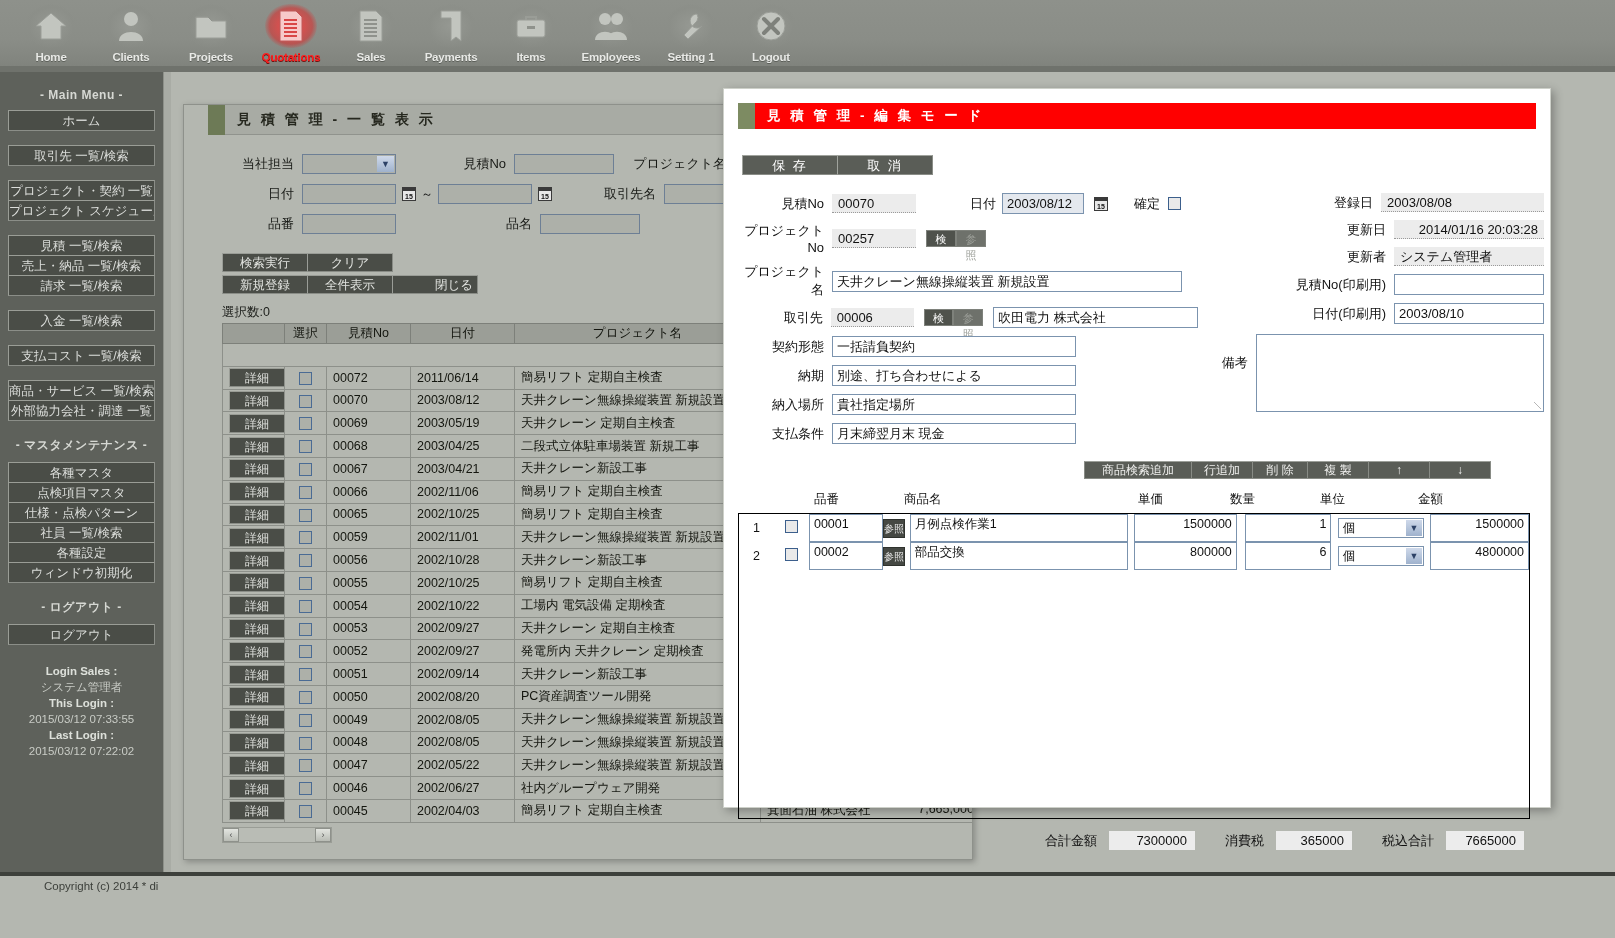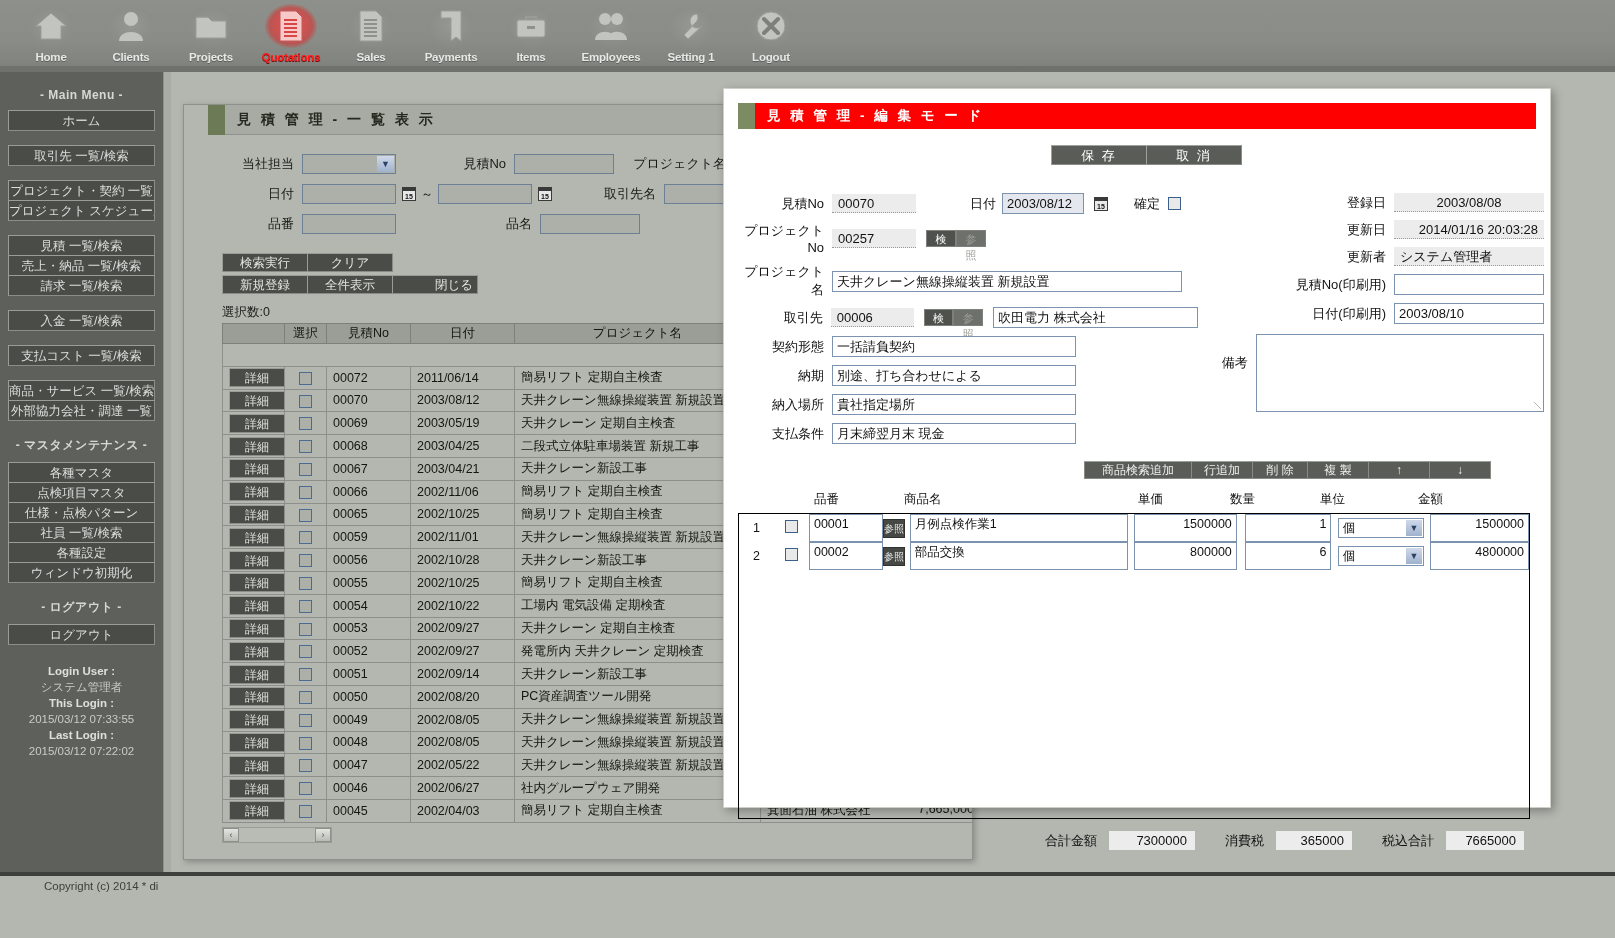--- a/index.html
+++ b/index.html
@@ -148,21 +148,21 @@
     position:absolute; left:723px; top:88px; width:828px; height:720px;
     background:#ffffff; border:1px solid #cdd0c9;
     box-shadow:3px 3px 9px rgba(0,0,0,.3);
   }
   .ew-title{
     margin:14px 14px 0 14px; height:26px; background:#ff0000; display:flex; align-items:center;
   }
   .ew-title .swatch{ width:17px; height:26px; background:#7d8b62; }
   .ew-title .t{ margin-left:12px; font-size:13.5px; font-weight:bold; color:#ffffff; letter-spacing:3px; }
 
-  .ew-btns{ display:flex; margin:16px 0 0 18px;justify-content:center; }
+  .ew-btns{ display:flex; margin:26px 0 0 18px; }
   .dbtn{
     width:96px; height:20px; line-height:19px; text-align:center; background:#5a5d57;
     border:1px solid #8a8d87; border-top-color:#a0a39d; border-left-color:#a0a39d;
     color:#fff; font-size:13px; cursor:pointer; margin-right:-1px; letter-spacing:2px;
   }
 
   .frow{ display:flex; align-items:center; margin-top:8px; }
   .flab{ font-size:13px; color:#111; text-align:right; }
   .ro{
     background:#ececec; border:none; border-bottom:1px dotted #9a9a9a;
@@ -368,21 +368,21 @@
       <div class="sb-btn">仕様・点検パターン</div>
       <div class="sb-btn">社員 一覧/検索</div>
       <div class="sb-btn">各種設定</div>
       <div class="sb-btn">ウィンドウ初期化</div>
     </div>
   <div class="sb-head">- ログアウト -</div>
   <div class="sb-grp" id="g9">
       <div class="sb-btn">ログアウト</div>
     </div>
   <div class="sb-info">
-    <div class="k">Login User :</div>
+    <div class="k">Login Sales :</div>
     <div>システム管理者</div>
     <div class="k">This Login :</div>
     <div>2015/03/12 07:33:55</div>
     <div class="k">Last Login :</div>
     <div>2015/03/12 07:22:02</div>
   </div>
 </div>
 <div id="sidebar-edge"></div>
 <div id="footerband"></div>
 <div id="copyright">Copyright (c) 2014 * di</div>
@@ -681,21 +681,21 @@
     </div>
     <div class="frow">
       <div class="flab" style="width:86px">支払条件</div>
       <div class="ed" style="width:244px;margin-left:8px">月末締翌月末 現金</div>
     </div>
   </div>
 
   <div style="position:absolute;left:470px;top:96px;width:350px;">
     <div class="frow" style="justify-content:flex-end">
       <div class="flab" style="width:118px">登録日</div>
-      <div class="ro" style="width:150px;margin-left:8px;text-align:center">2003/08/08</div>
+      <div class="ro" style="width:163px;margin-left:8px;text-align:left">2003/08/08</div>
     </div>
     <div class="frow" style="justify-content:flex-end">
       <div class="flab" style="width:118px">更新日</div>
       <div class="ro" style="width:150px;margin-left:8px;text-align:right">2014/01/16 20:03:28</div>
     </div>
     <div class="frow" style="justify-content:flex-end">
       <div class="flab" style="width:118px">更新者</div>
       <div class="ro" style="width:150px;margin-left:8px;text-align:left">システム管理者</div>
     </div>
     <div class="frow" style="justify-content:flex-end">

